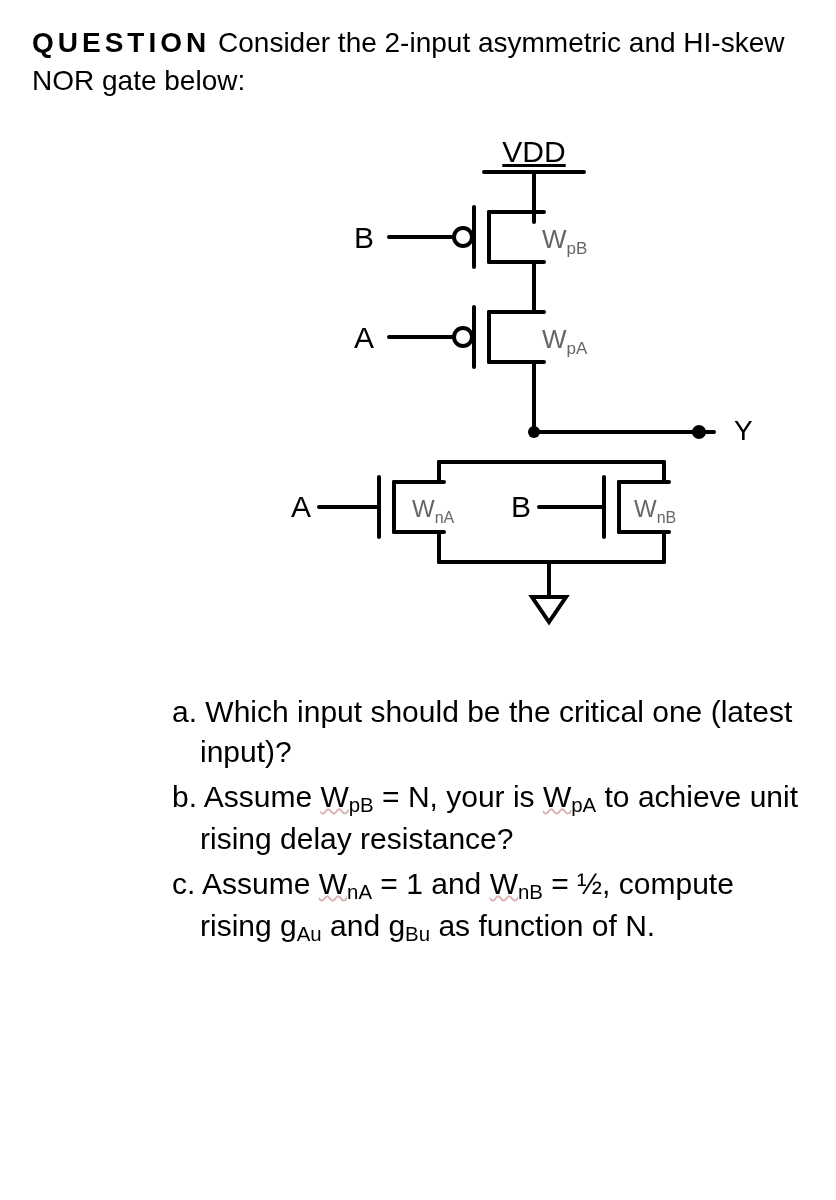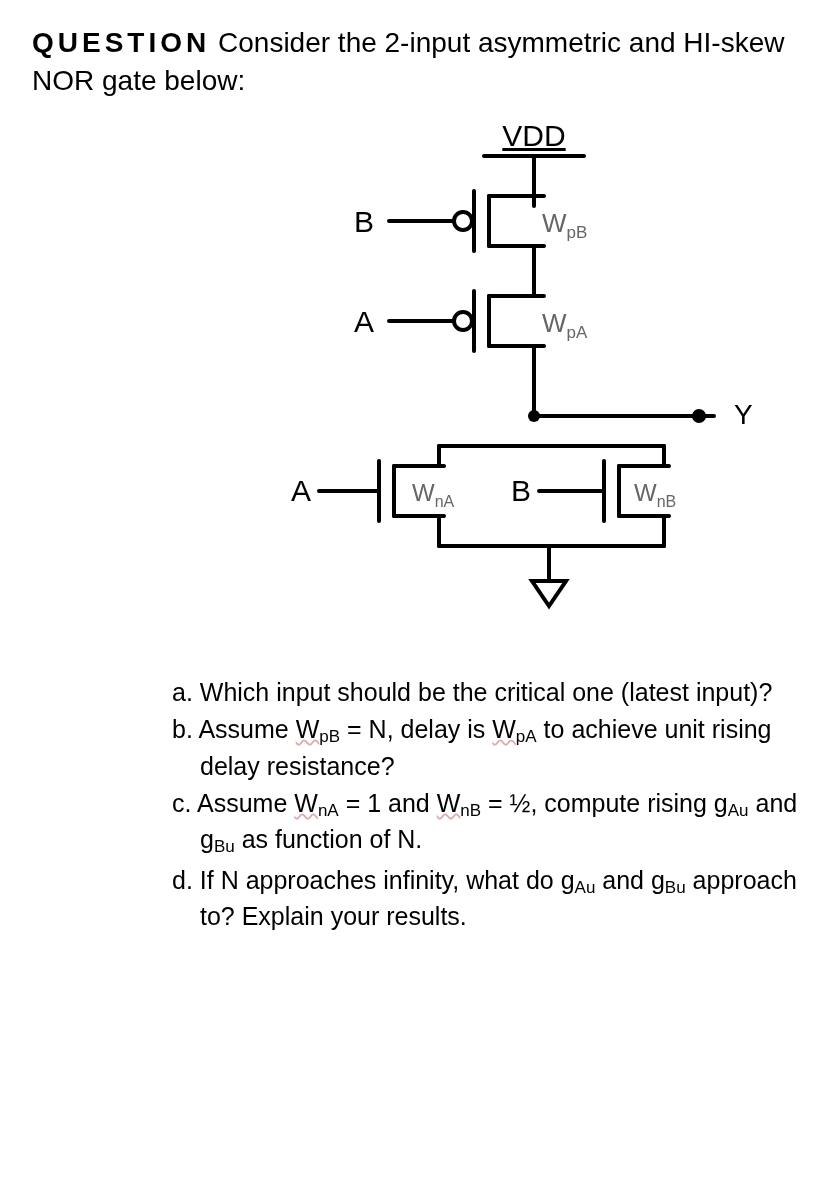--- a/index.html
+++ b/index.html
@@ -12,32 +12,32 @@
     box-sizing: border-box;
     line-height: 1.35;
   }
   .question-lead {
     font-weight: bold;
     letter-spacing: 4px;
     font-size: 28px;
   }
   .prompt {
     font-size: 28px;
-    margin-bottom: 16px;
+    margin-bottom: 32px;
   }
   .diagram-wrap {
     display: flex;
     justify-content: flex-end;
     padding-left: 110px;
     margin-bottom: 40px;
   }
   svg { display: block; }
   .parts {
     padding-left: 140px;
-    font-size: 25px;
+    font-size: 30px;
   }
   .parts p {
     margin: 0 0 4px 0;
     text-indent: -28px;
     padding-left: 28px;
   }
   .wavy {
     text-decoration-line: underline;
     text-decoration-style: wavy;
     text-decoration-color: #d8b0b0;
@@ -125,24 +125,21 @@
 </svg>
 </div>
 
 <div class="parts">
 
   <p>
     <span>a. </span><span>Which input should be the critical one (latest input)?</span>
   </p>
 
   <p>
-    <span>b. </span><span>Assume </span><span class="wavy"><span>W</span><span class="sub">pB</span></span><span> = N, delay is </span><span class="wavy"><span>W</span><span class="sub">pA</span></span><span> to achieve unit rising delay resistance?</span>
+    <span>b. </span><span>Assume </span><span class="wavy"><span>W</span><span class="sub">pB</span></span><span> = N, your is </span><span class="wavy"><span>W</span><span class="sub">pA</span></span><span> to achieve unit rising delay resistance?</span>
   </p>
 
   <p>
     <span>c. </span><span>Assume </span><span class="wavy"><span>W</span><span class="sub">nA</span></span><span> = 1 and </span><span class="wavy"><span>W</span><span class="sub">nB</span></span><span> = ½, compute rising </span><span class="wavy"><span>g</span><span class="sub">Au</span></span><span> and </span><span class="wavy"><span>g</span><span class="sub">Bu</span></span><span> as function of N.</span>
   </p>
 
-  <p>
-    <span>d. </span><span>If N approaches infinity, what do </span><span class="wavy"><span>g</span><span class="sub">Au</span></span><span> and </span><span class="wavy"><span>g</span><span class="sub">Bu</span></span><span> approach to? Explain your results.</span>
-  </p>
 
 </div>
 
 </body></html>

